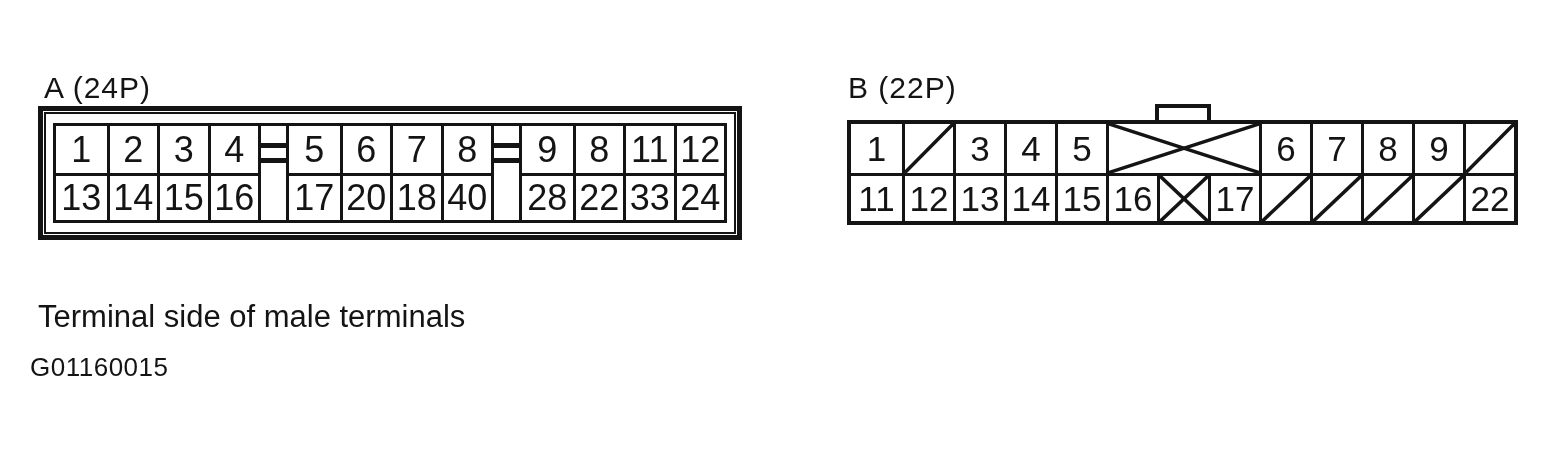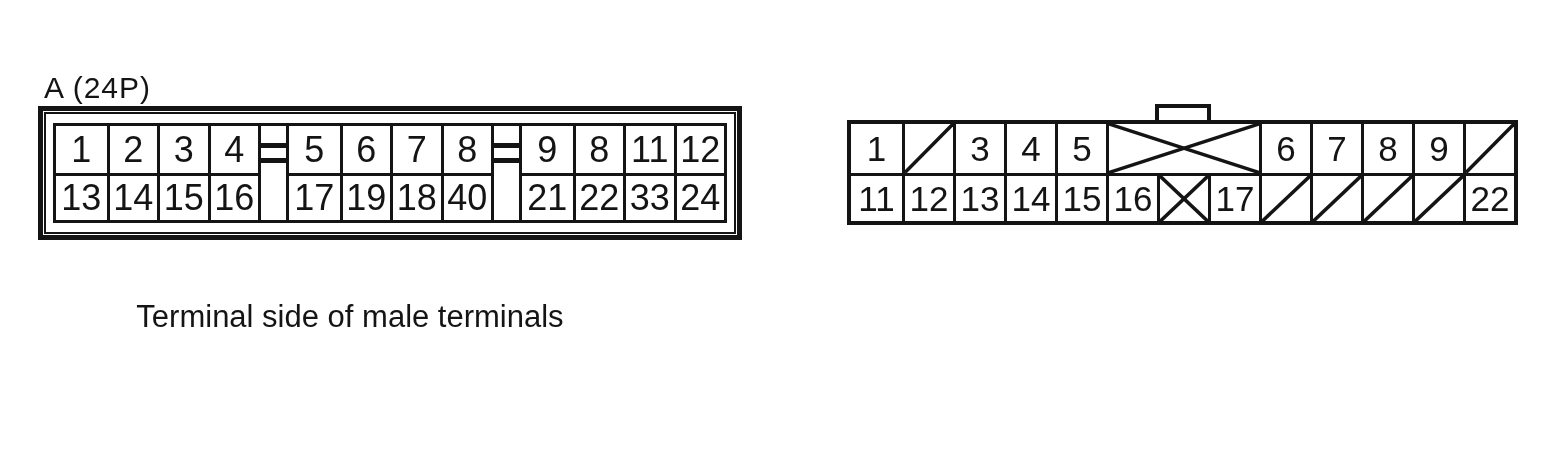--- a/index.html
+++ b/index.html
@@ -115,21 +115,21 @@
   }
   .b-cell.bl { border-left: 3px solid var(--ink); }
   .b-cell.bt { border-top: 3px solid var(--ink); }
   .b-cell svg { position: absolute; inset: 0; width: 100%; height: 100%; }
 
   .caption {
     position: absolute;
     top: 299px;
     font-size: 31px;
     color: var(--ink);
-    text-align: center;
+    text-align: left;
     white-space: nowrap;
   }
   #caption-a { left: 38px; width: 624px; }
   #caption-b { left: 852px; width: 620px; }
 
   #figure-code {
     position: absolute;
     left: 30px; top: 352px;
     font-size: 26px;
     color: var(--ink);
@@ -159,43 +159,44 @@
         <div class="a-channel">
           <div class="key-bar b1"></div>
           <div class="key-bar b2"></div>
         </div>
         <div class="a-group">
           <div class="a-cell">5</div>
           <div class="a-cell bl">6</div>
           <div class="a-cell bl">7</div>
           <div class="a-cell bl">8</div>
           <div class="a-cell bt">17</div>
-          <div class="a-cell bl bt">19</div>
+          <div class="a-cell bl bt">20</div>
           <div class="a-cell bl bt">18</div>
           <div class="a-cell bl bt">40</div>
         </div>
         <div class="a-channel">
           <div class="key-bar b1"></div>
           <div class="key-bar b2"></div>
         </div>
         <div class="a-group">
           <div class="a-cell">9</div>
           <div class="a-cell bl">8</div>
           <div class="a-cell bl">11</div>
           <div class="a-cell bl">12</div>
-          <div class="a-cell bt">21</div>
+          <div class="a-cell bt">28</div>
           <div class="a-cell bl bt">22</div>
           <div class="a-cell bl bt">33</div>
           <div class="a-cell bl bt">24</div>
         </div>
       </div>
   </div>
 
   <div id="caption-a" class="caption">Terminal side of male terminals</div>
 
+  <div id="label-b" class="conn-label">B (22P)</div>
 
   <div id="tab-b"></div>
 
   <div id="housing-b">
     <div id="grid-b">
         <div class="b-cell" style="grid-area: 1 / 1 / auto / span 1;">1</div>
         <div class="b-cell bl" style="grid-area: 1 / 2 / auto / span 1;">
           <svg viewBox="0 0 100 100" preserveAspectRatio="none">
             <line x1="0" y1="100" x2="100" y2="0" stroke="#141414" stroke-width="3.5" vector-effect="non-scaling-stroke"></line>
           </svg>
@@ -249,14 +250,15 @@
         <div class="b-cell bl bt" style="grid-area: 2 / 12 / auto / span 1;">
           <svg viewBox="0 0 100 100" preserveAspectRatio="none">
             <line x1="0" y1="100" x2="100" y2="0" stroke="#141414" stroke-width="3.5" vector-effect="non-scaling-stroke"></line>
           </svg>
         </div>
         <div class="b-cell bl bt" style="grid-area: 2 / 13 / auto / span 1;">22</div>
       </div>
   </div>
 
 
+  <div id="figure-code">G01160015</div>
 
 </div>
 
 </body></html>

